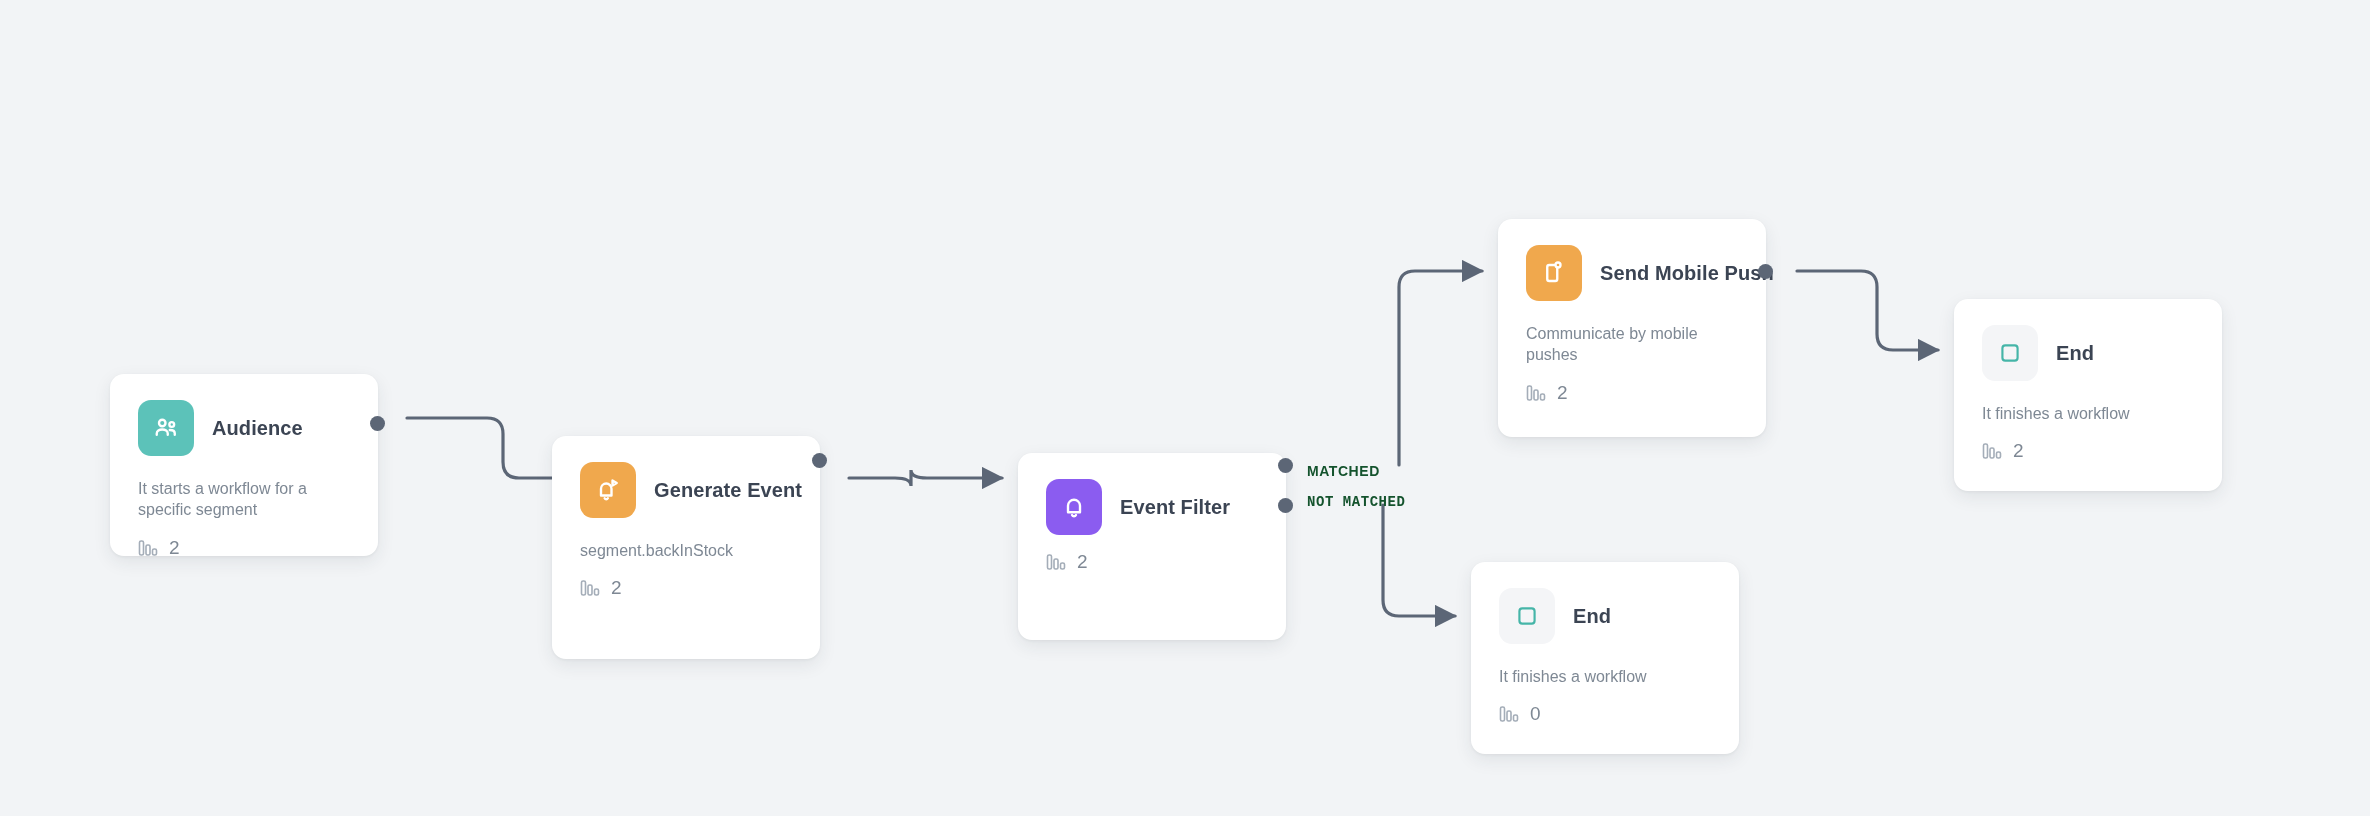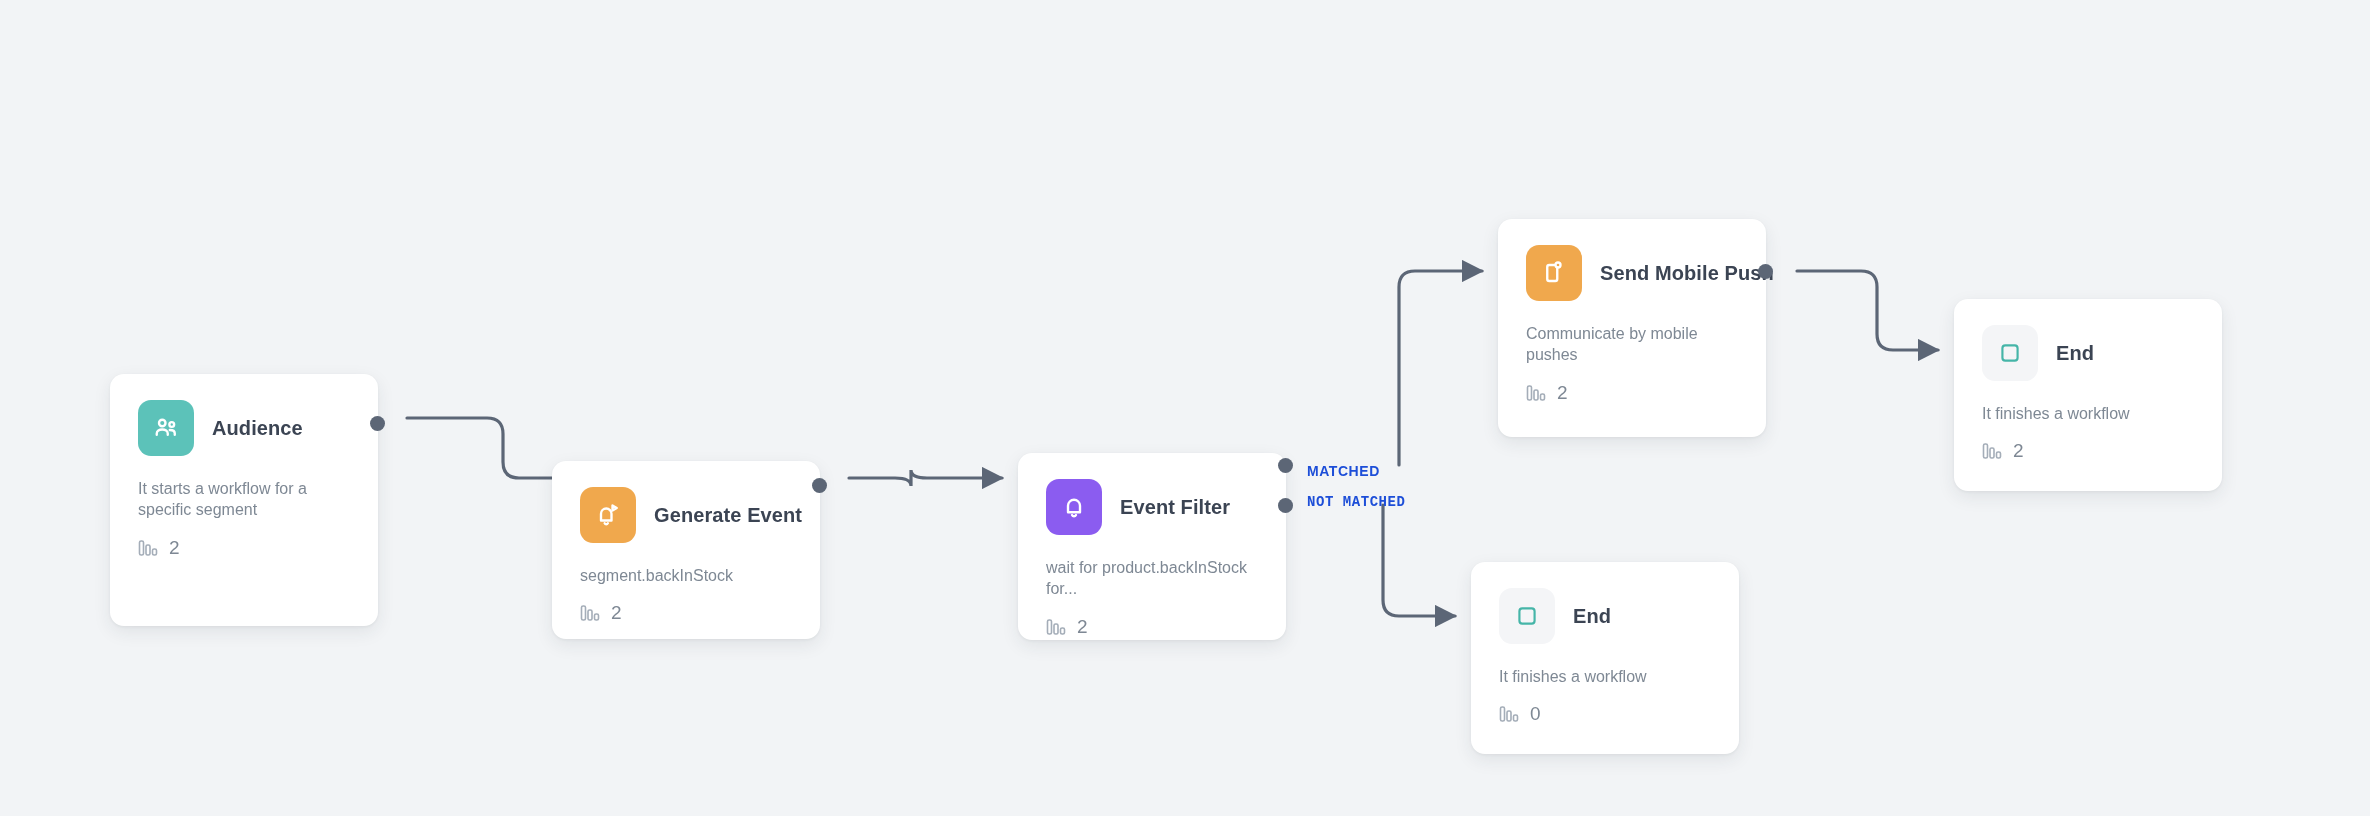--- a/index.html
+++ b/index.html
@@ -86,28 +86,28 @@
     height: 15px;
     border-radius: 50%;
     background: #5c6676;
   }
 
   
   .branch-label {
     position: absolute;
     font-size: 14px;
     font-weight: bold;
-    color: #1d4ed8;
+    color: #14532d;
     letter-spacing: 0.55px;
     white-space: nowrap;
   }
 
   
-  #node-audience      { left: 110px;  top: 374px; width: 268px; height: 252px; }
-  #node-generate      { left: 552px;  top: 461px; width: 268px; height: 178px; }
+  #node-audience      { left: 110px;  top: 374px; width: 268px; height: 182px; }
+  #node-generate      { left: 552px;  top: 436px; width: 268px; height: 223px; }
   #node-eventfilter   { left: 1018px; top: 453px; width: 268px; height: 187px; }
   #node-mobilepush    { left: 1498px; top: 219px; width: 268px; height: 218px; }
   #node-end-top       { left: 1954px; top: 299px; width: 268px; height: 192px; }
   #node-end-bottom    { left: 1471px; top: 562px; width: 268px; height: 192px; }
 </style>
 </head>
 <body>
 
 <div id="canvas">
 
@@ -188,21 +188,20 @@
   <div class="node" id="node-eventfilter">
     <div class="node-head">
       <div class="tile" style="background:#8b5cf0;">
         <svg width="30" height="30" viewBox="0 0 24 24" fill="none" stroke="#ffffff" stroke-width="1.9" stroke-linecap="round" stroke-linejoin="round">
           <path d="M7.2 16.2h9.6V11a4.8 4.8 0 0 0-9.6 0z"></path>
           <path d="M10.4 18.4a1.8 1.8 0 0 0 3.2 0"></path>
         </svg>
       </div>
       <div class="node-title">Event Filter</div>
     </div>
-    <div class="node-desc">wait for product.backInStock for...</div>
     <div class="node-stats">
       <span class="bars">
         <svg width="20" height="18" viewBox="0 0 20 18" fill="none" stroke="#a4adb8" stroke-width="1.6">
           <rect x="1.5" y="2" width="4" height="14" rx="1.6"></rect>
           <rect x="8" y="6" width="4" height="10" rx="1.6"></rect>
           <rect x="14.5" y="10" width="4" height="6" rx="1.6"></rect>
         </svg>
       </span>
       <span class="stat-value">2</span>
     </div>

